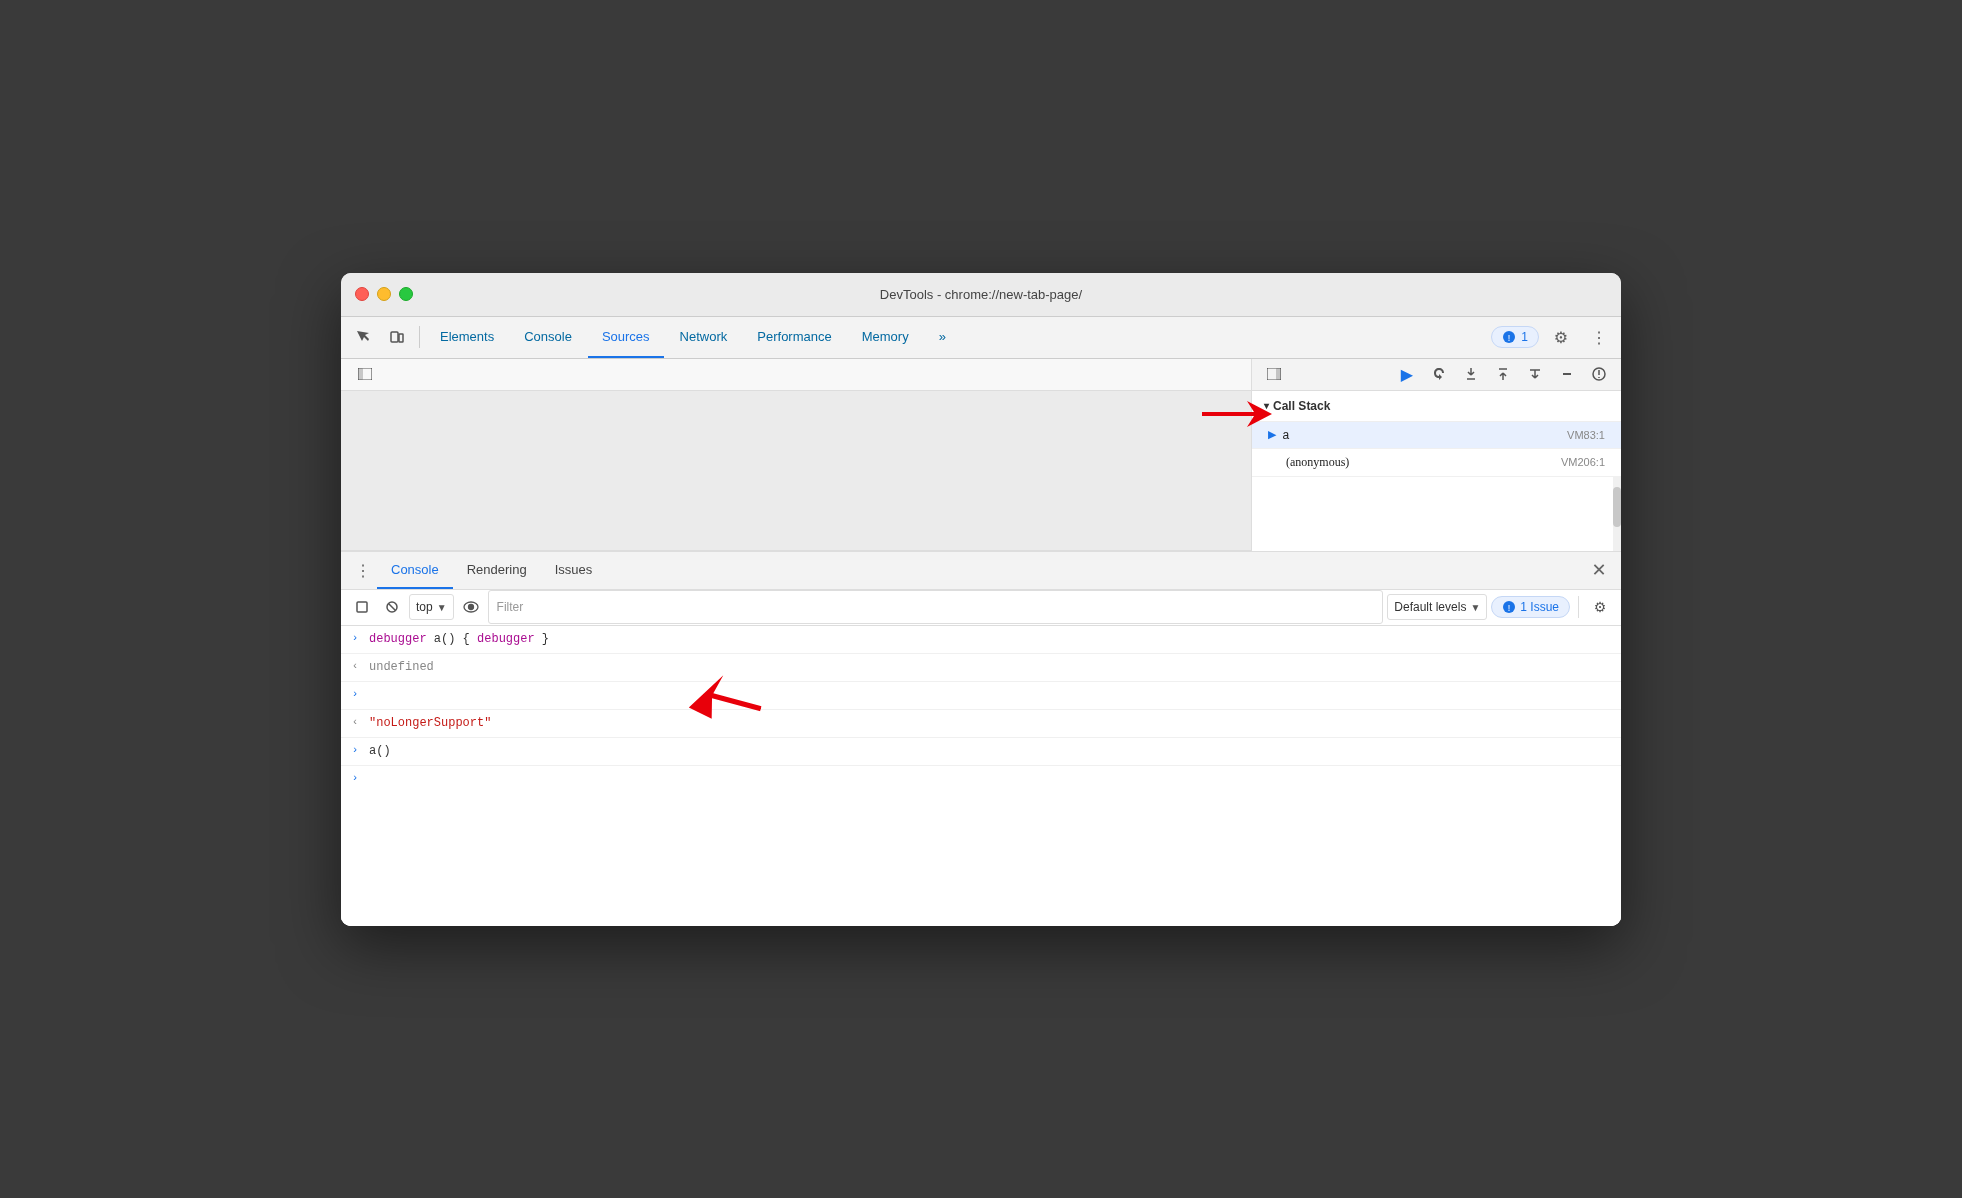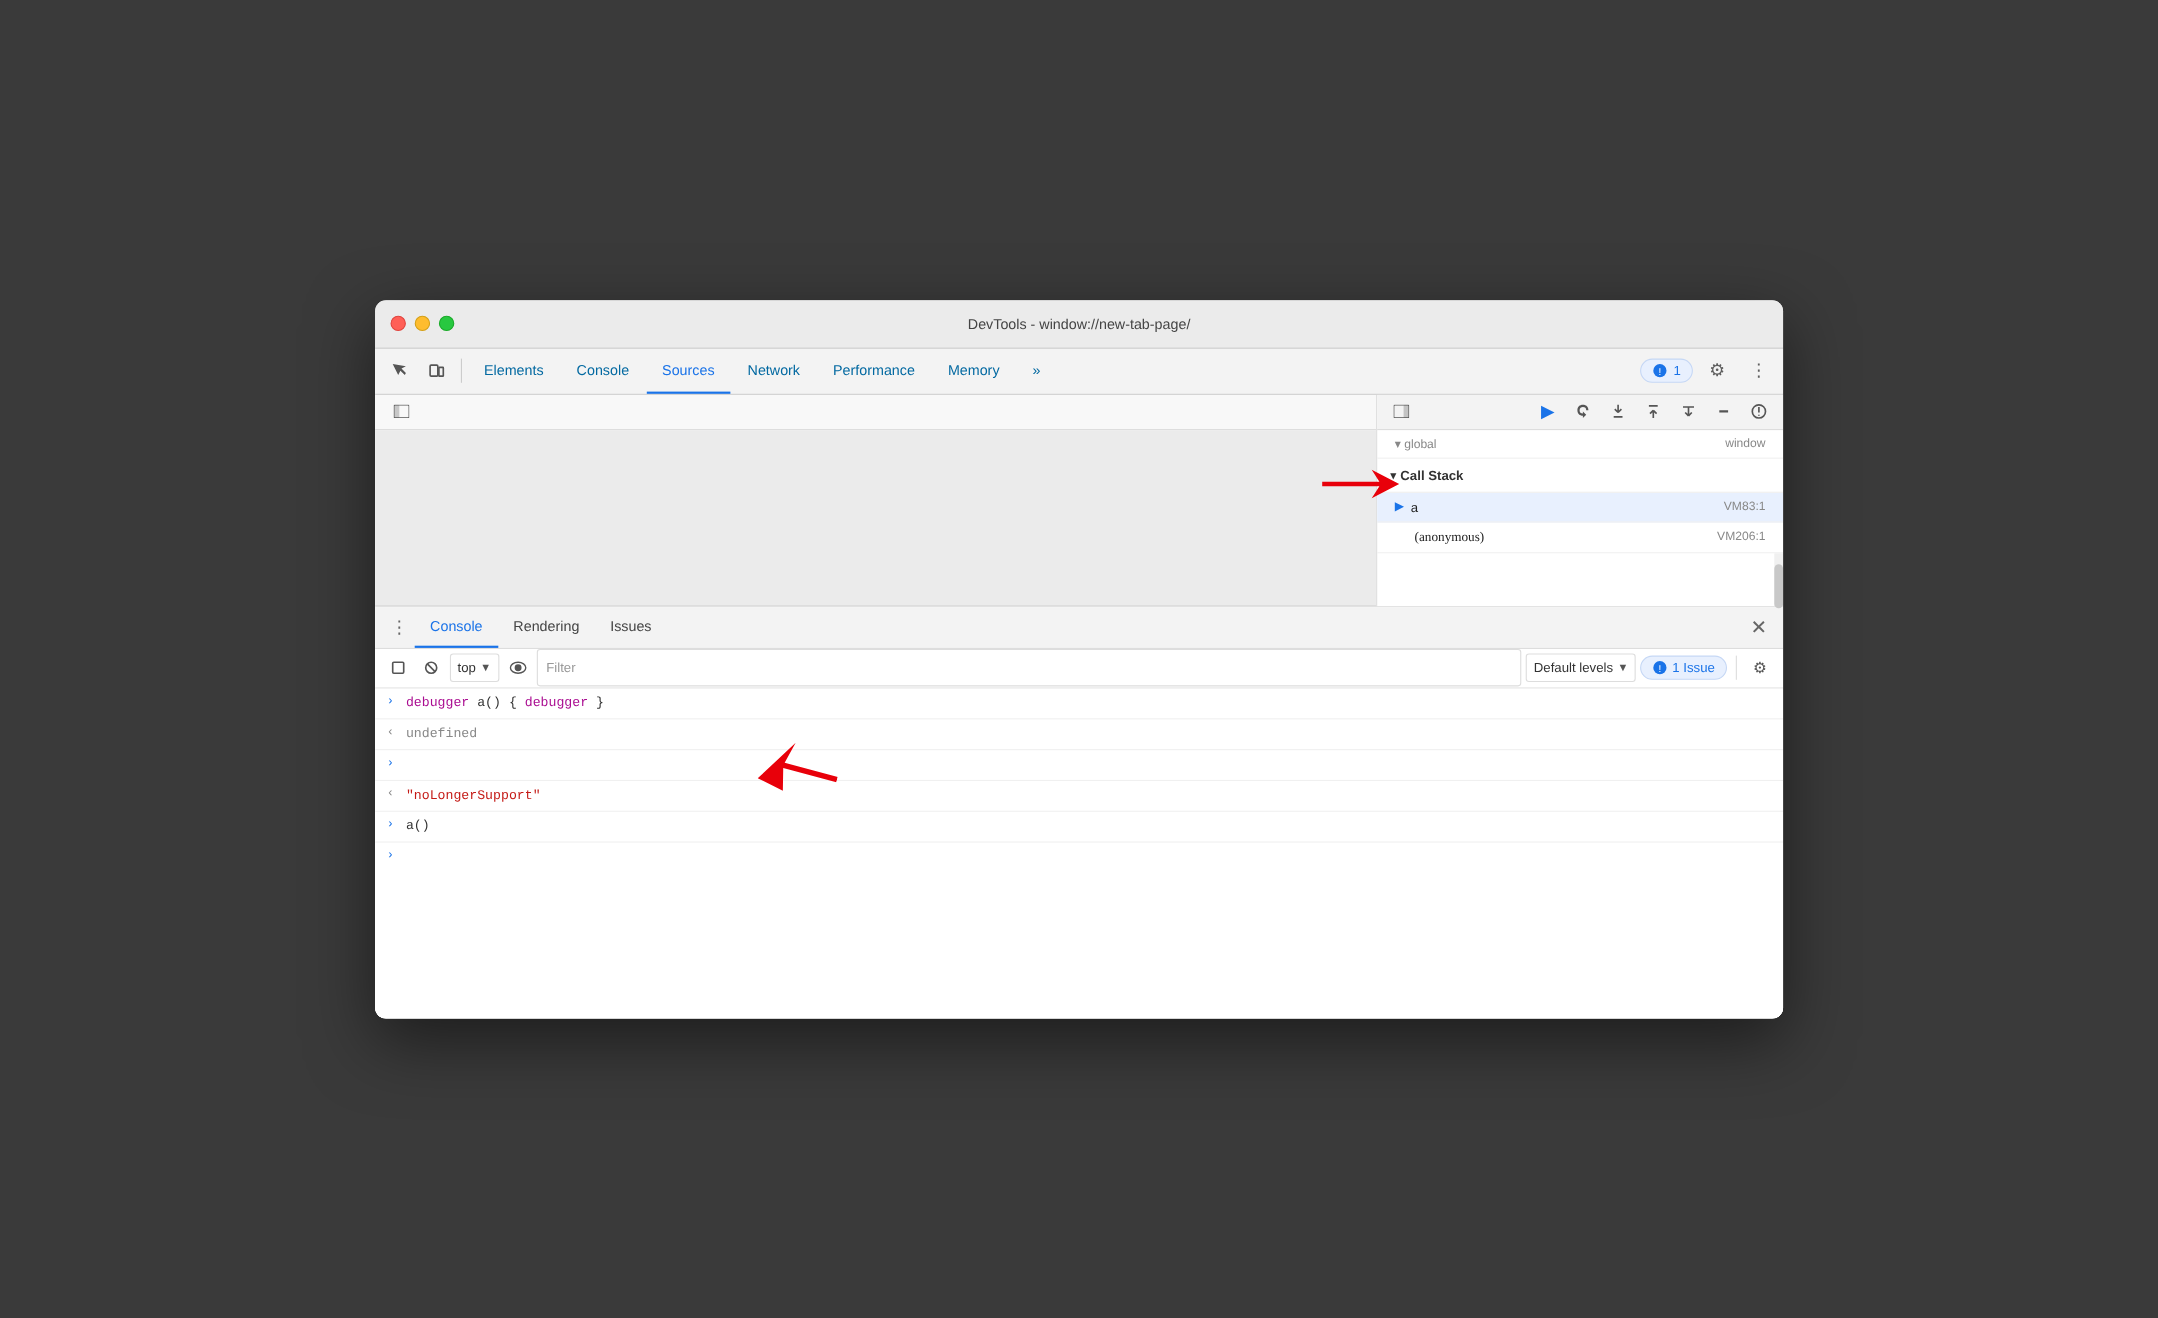--- a/index.html
+++ b/index.html
@@ -400,21 +400,21 @@
 <body>
 
 <div class="window">
 
   <div class="title-bar">
     <div class="traffic-lights">
       <div class="traffic-light tl-red"></div>
       <div class="traffic-light tl-yellow"></div>
       <div class="traffic-light tl-green"></div>
     </div>
-    <span class="title-text">DevTools - window://new-tab-page/</span>
+    <span class="title-text">DevTools - chrome://new-tab-page/</span>
   </div>
 
   <div class="devtools-body">
 
     <div class="devtools-toolbar">
 
       <button class="toolbar-icon-btn">
         <svg width="16" height="16" viewBox="0 0 16 16" fill="none">
           <path d="M2 2 L7 12 L9 8 L13 12 L14 10 L10 6 L14 4 Z" fill="#555"></path>
         </svg>
@@ -528,24 +528,20 @@
           </button>
 
           <button class="debug-btn">
             <svg width="16" height="16" viewBox="0 0 16 16" fill="none" stroke="#555" stroke-width="1.5">
               <circle cx="8" cy="8" r="6"></circle>
               <path d="M8 4 L8 9 M8 11 L8 12"></path>
             </svg>
           </button>
         </div>
 
-        <div class="global-row">
-          <span style="color:#888; font-size:11px; flex:1;">▾ global</span>
-          <span style="color:#888; font-size:11px;">window</span>
-        </div>
 
         <div style="position:relative;">
 
           <div style="position:absolute; left:-60px; top:8px; pointer-events:none; z-index:10;">
             <svg width="80" height="30" viewBox="0 0 80 30">
               <polygon points="80,15 55,2 62,13 10,13 10,17 62,17 55,28" fill="#e8000a"></polygon>
             </svg>
           </div>
 
           <div class="call-stack-header">

